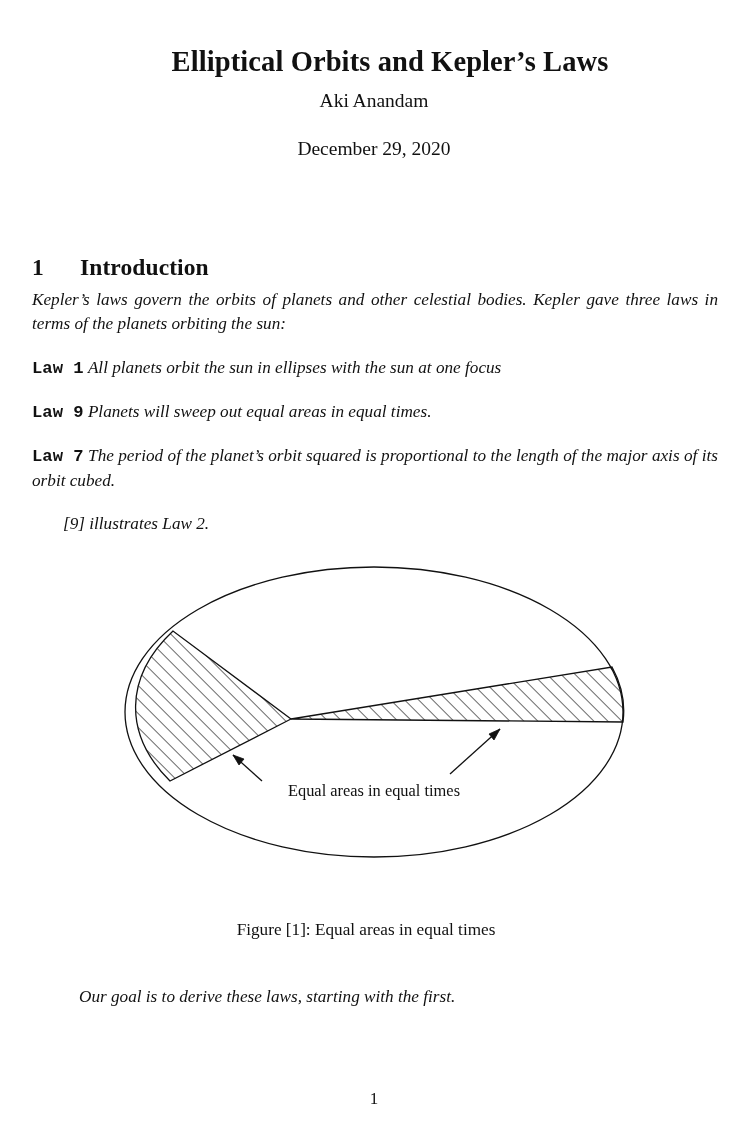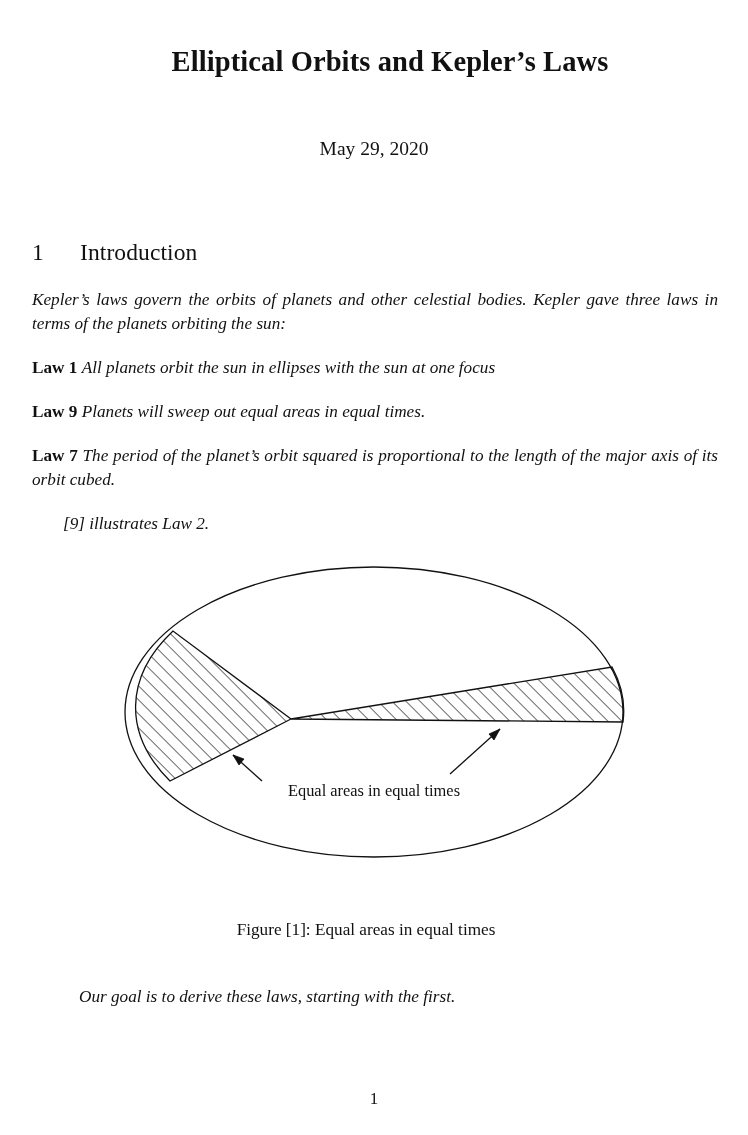--- a/index.html
+++ b/index.html
@@ -58,25 +58,25 @@
   
   .body-col {
     position: absolute;
     left: 32px;
     top: 0;
     width: 686px;
   }
 
   .section-heading {
     position: absolute;
-    top: 219px;
+    top: 234px;
     left: 0;
     width: 686px;
     font-size: 23.5px;
-    font-weight: normal;
+    font-weight: bold;
     letter-spacing: 0.1px;
   }
   .section-heading .secnum {
     display: inline-block;
     width: 48px;
   }
 
   .para {
     position: absolute;
     left: 0;
@@ -104,20 +104,21 @@
     position: absolute;
     left: 0;
     width: 686px;
     font-size: 17.2px;
     line-height: 24.3px;
     text-align: justify;
   }
   .law .law-name {
     font-weight: bold;
     font-style: normal;
+    font-family: Liberation Mono, monospace;
   }
   .law .law-text {
     font-style: italic;
   }
   .law.law1 { top: 339px; }
   .law.law2 { top: 383px; }
   .law.law3 { top: 427px; }
 
   
   .figure-wrap {
@@ -157,21 +158,22 @@
     font-size: 16.4px;
     fill: #111111;
   }
 </style>
 </head>
 <body>
 
 <div class="page">
 
   <h1 class="doc-title">Elliptical Orbits and Kepler’s Laws</h1>
-  <div class="doc-date">May 29, 2020</div>
+  <div class="doc-author">Aki Anandam</div>
+  <div class="doc-date">December 29, 2020</div>
 
   <div class="body-col">
 
     <h2 class="section-heading">
       <span class="secnum">1</span><span>Introduction</span>
     </h2>
 
     <p class="para intro">Kepler’s laws govern the orbits of planets and other celestial bodies. Kepler gave three laws in terms of the planets orbiting the sun:</p>
 
     <p class="law law1">

